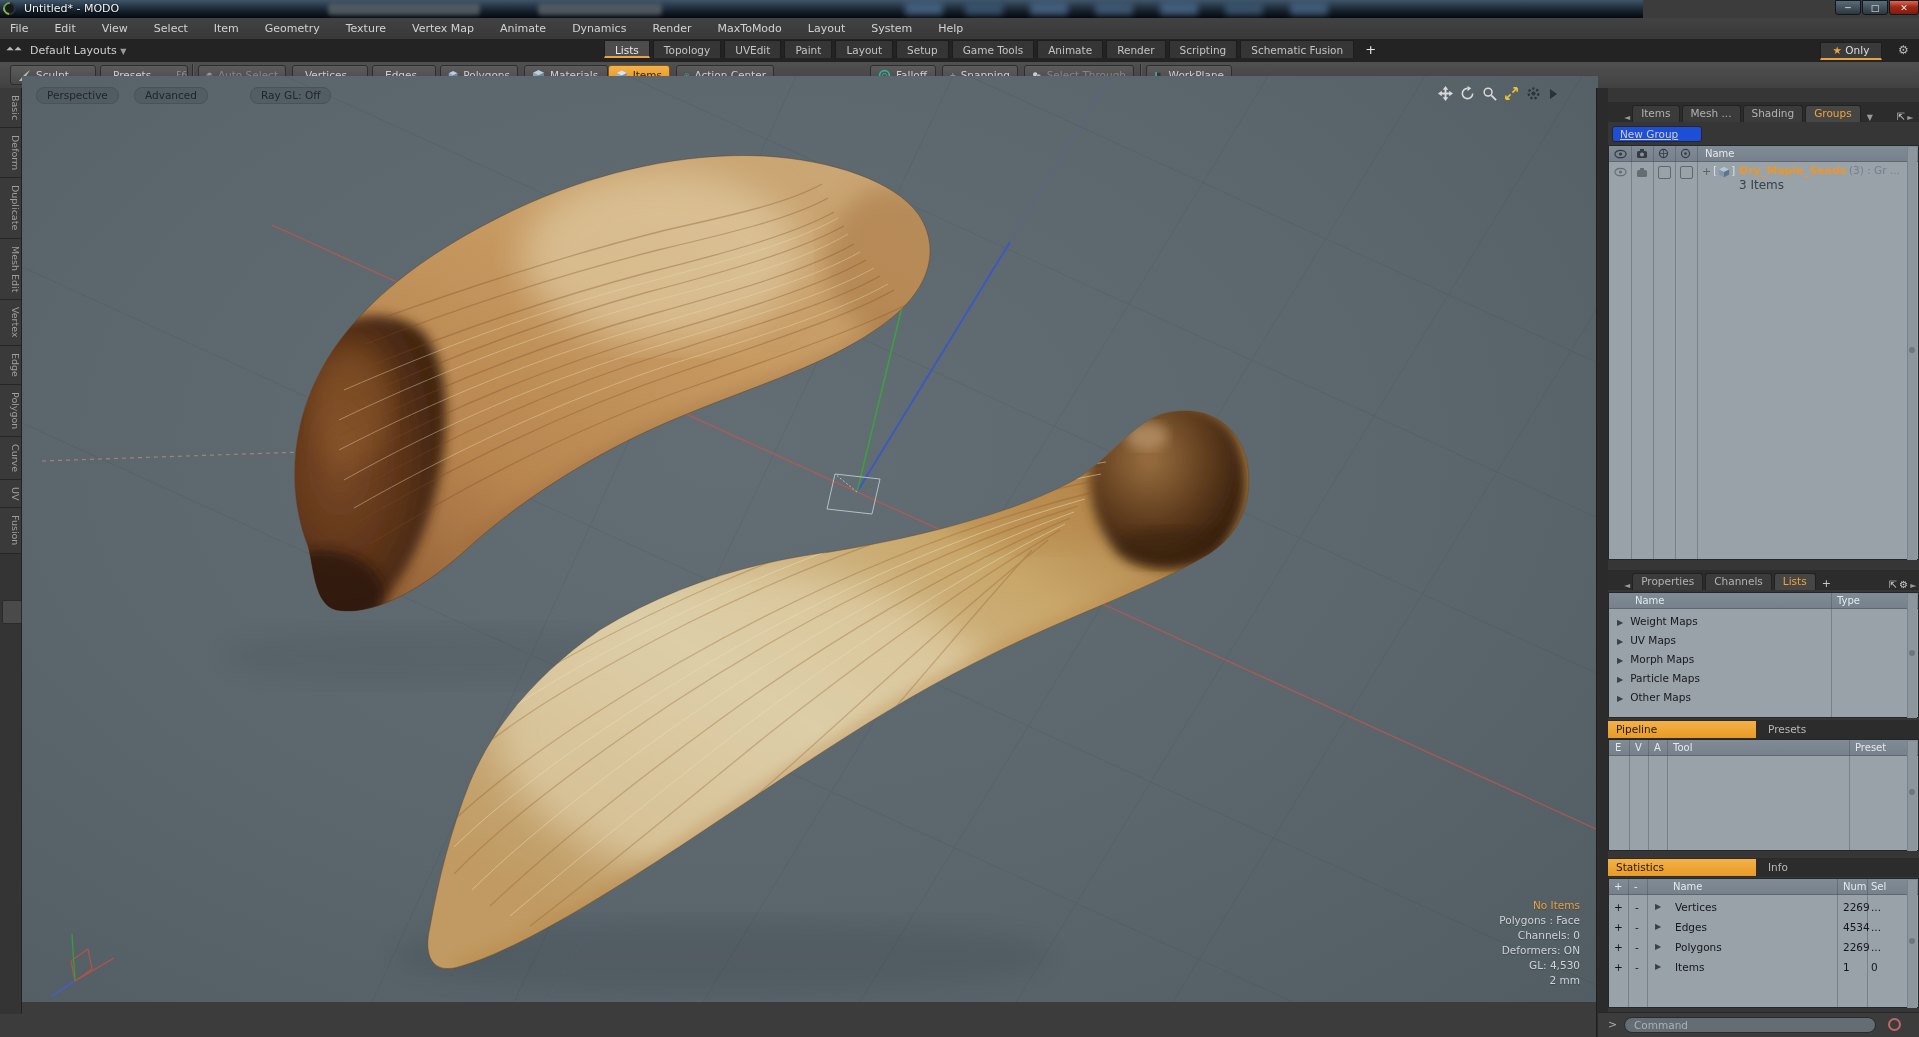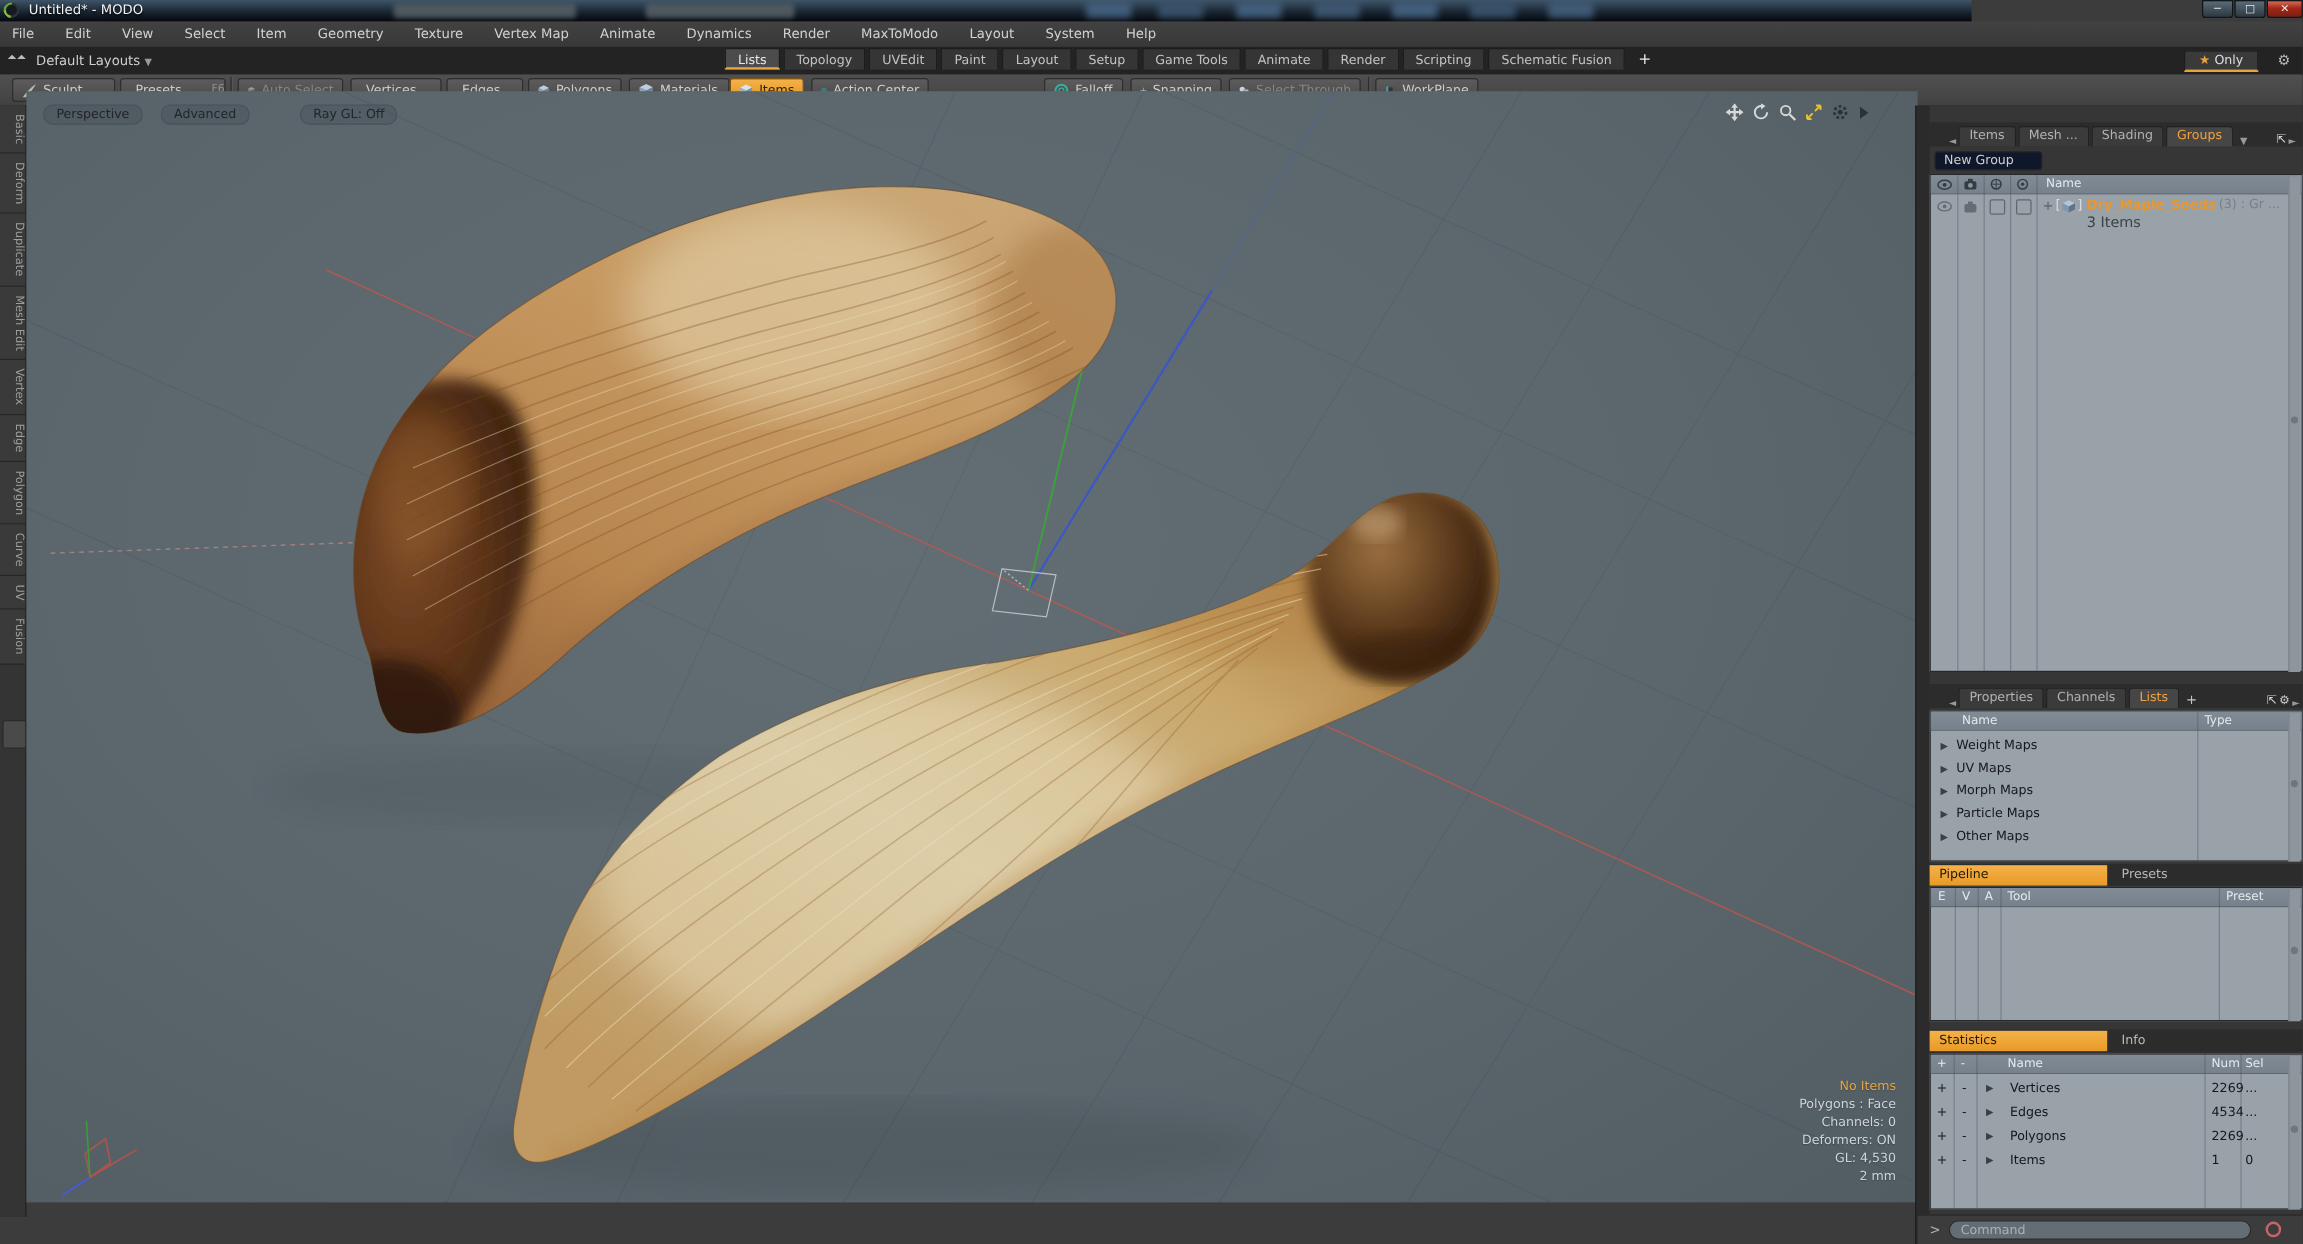--- a/index.html
+++ b/index.html
@@ -472,22 +472,22 @@
       <span class="tabarrow">◄</span>
       <div class="ptab">Items</div>
       <div class="ptab">Mesh ...</div>
       <div class="ptab">Shading</div>
       <div class="ptab sel">Groups</div>
       <span class="tabarrow" style="margin-left:4px;">▼</span>
       <span style="margin-left:22px;color:#d5d5d5;font-size:10px;">⇱</span>
       <span class="tabarrow">►</span>
     </div>
 
-    <div class="abs" style="left:4px;top:38px;width:90px;height:16px;background:#0f172a;border:1px solid #262626;
-         border-radius:3px;color:#cfcfcf;font-size:10.5px;line-height:15px;padding-left:7px;box-sizing:border-box;">New Group</div>
+    <div class="abs" style="left:4px;top:38px;width:90px;height:16px;background:#1d4ed8;border:1px solid #262626;
+         border-radius:3px;color:#cfcfcf;font-size:10.5px;line-height:15px;padding-left:7px;box-sizing:border-box;text-decoration:underline;">New Group</div>
 
     <div class="abs lightpanel" style="top:57px;height:415px;">
       <div class="lp-header abs">
         <svg class="abs" style="left:5px;top:3px;" width="13" height="10" viewBox="0 0 14 10">
             <ellipse cx="7" cy="5" rx="6" ry="4" fill="none" stroke="#343b41" stroke-width="1.3"></ellipse>
             <circle cx="7" cy="5" r="1.7" fill="#343b41"></circle>
           </svg>
         <svg class="abs" style="left:27px;top:2px;" width="12" height="11" viewBox="0 0 12 11">
             <rect x="1" y="3" width="10" height="7" rx="1.5" fill="#343b41"></rect>
             <rect x="4" y="1" width="4" height="3" fill="#343b41"></rect>

